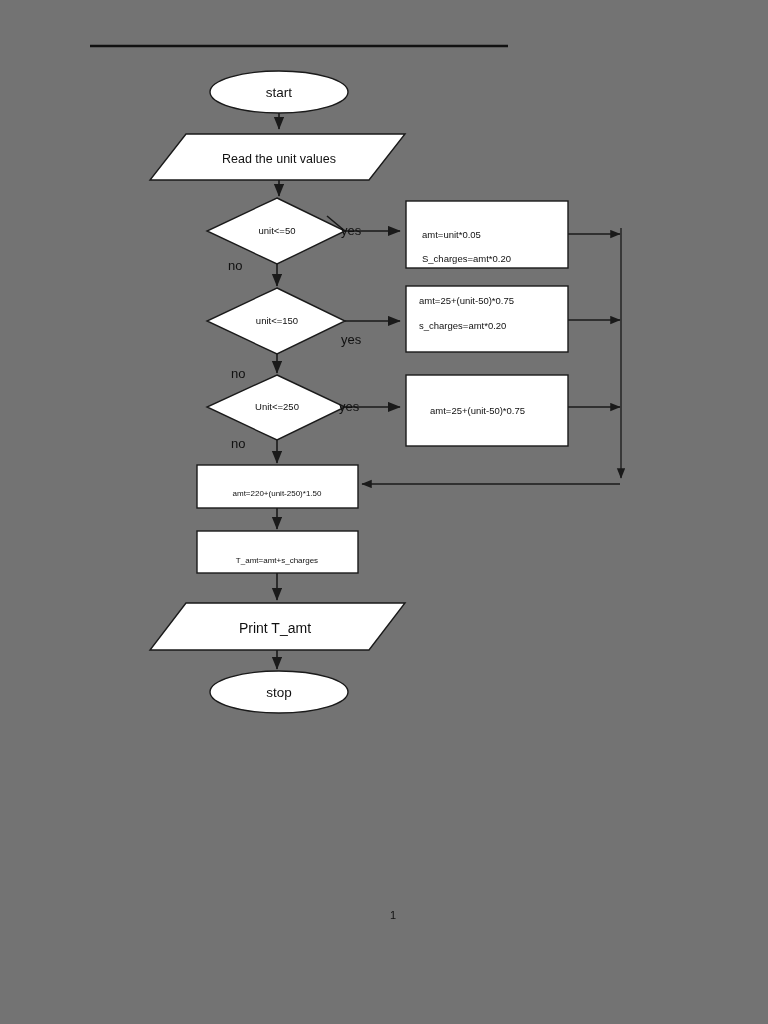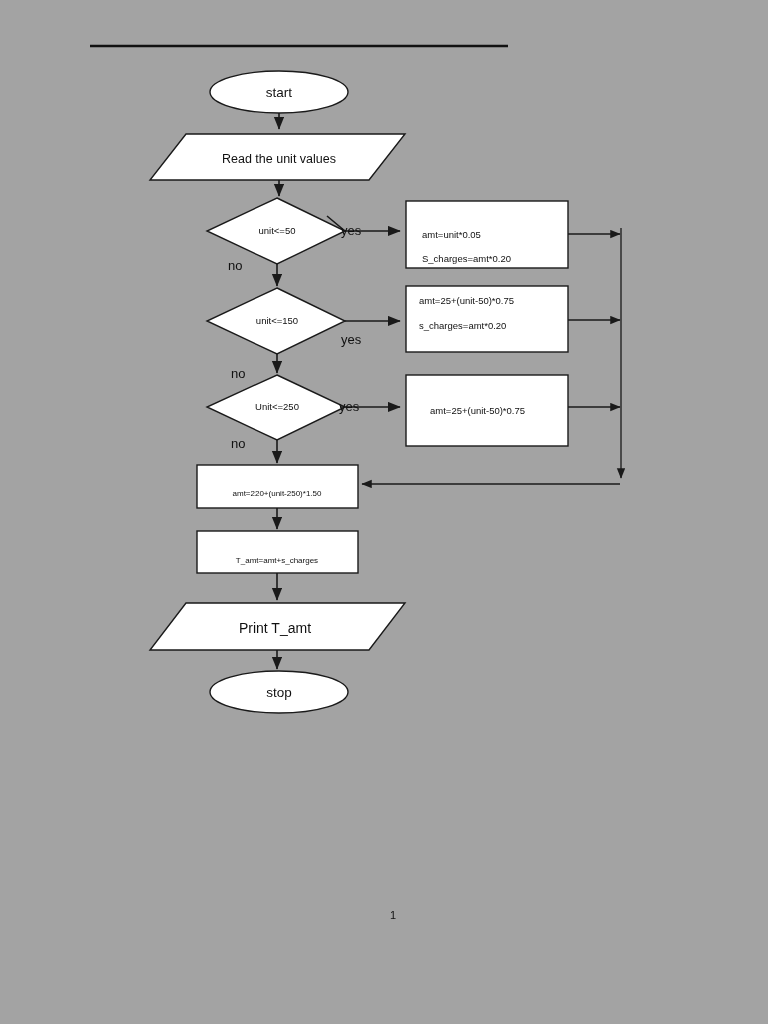--- a/index.html
+++ b/index.html
@@ -12,21 +12,21 @@
     height: 1024px;
     position: relative;
     font-family: "Liberation Sans", sans-serif;
     overflow: hidden;
   }
   #page {
     position: absolute;
     left: 0; top: 0;
     width: 768px;
     height: 1024px;
-    background: #a3a3a3;
+    background: #737373;
   }
   svg.flow {
     position: absolute;
     left: 0; top: 0;
     width: 768px;
     height: 1024px;
     display: block;
   }
   .shape {
     fill: #ffffff;

